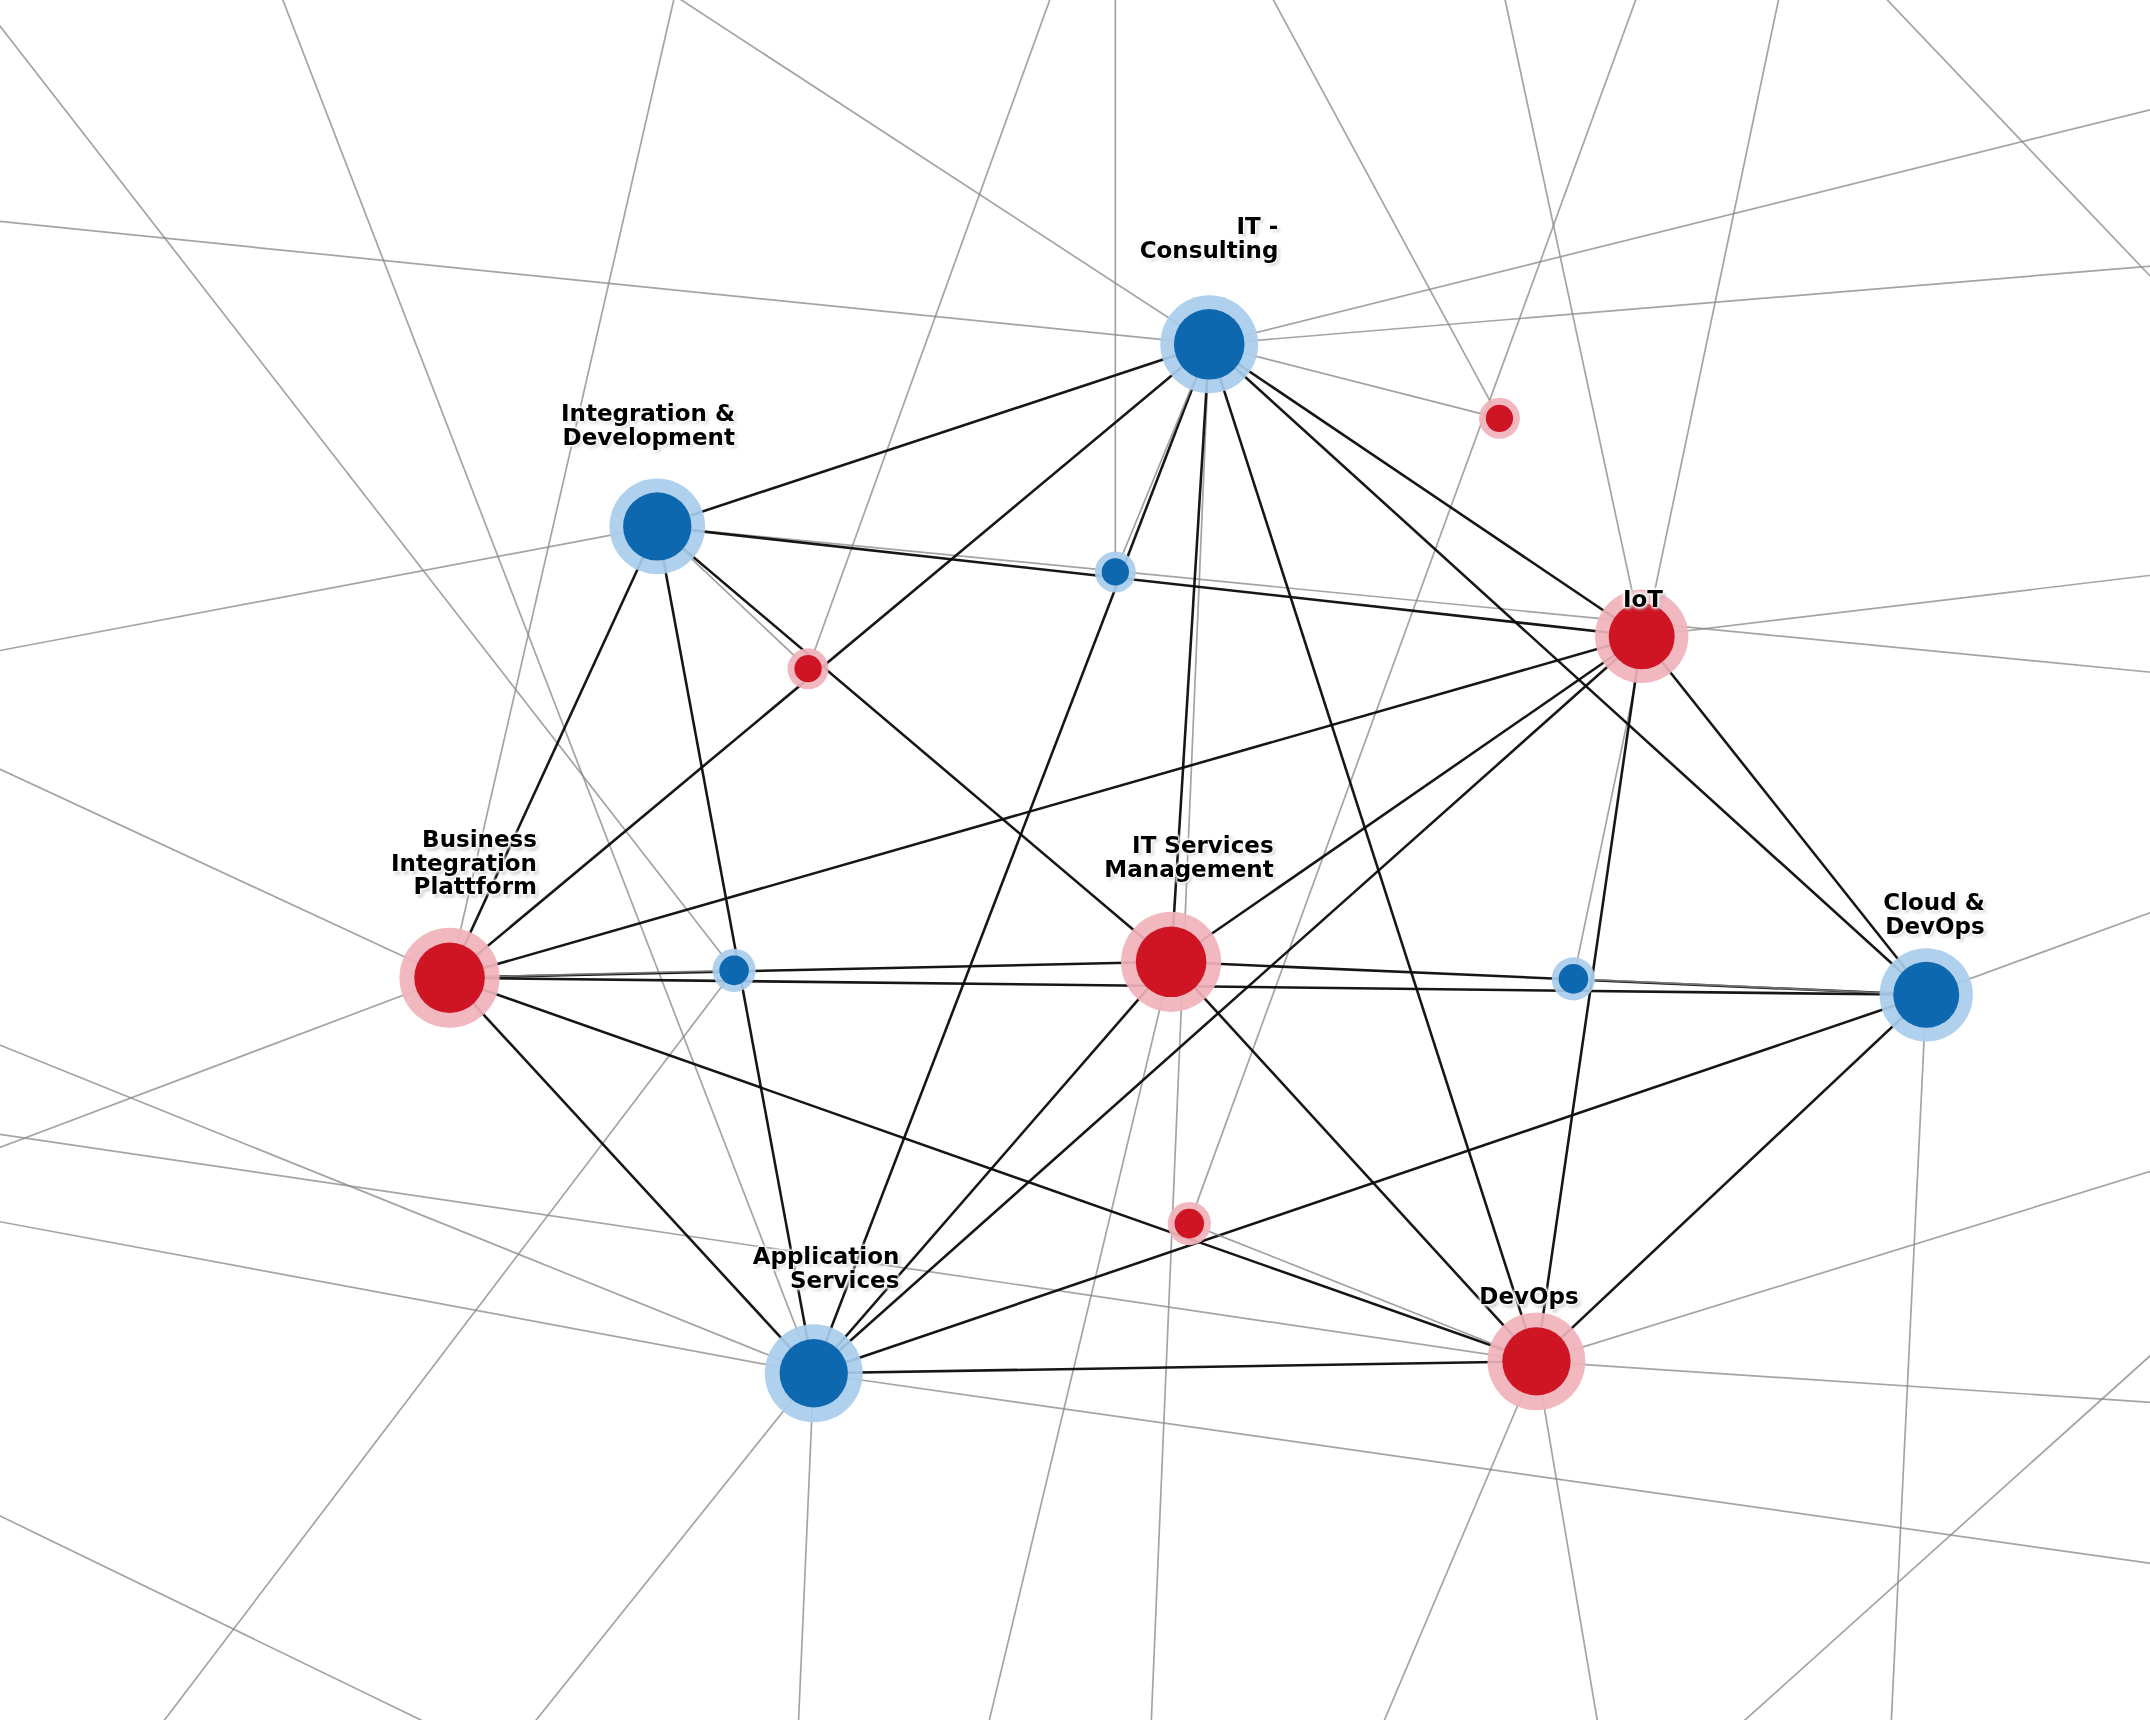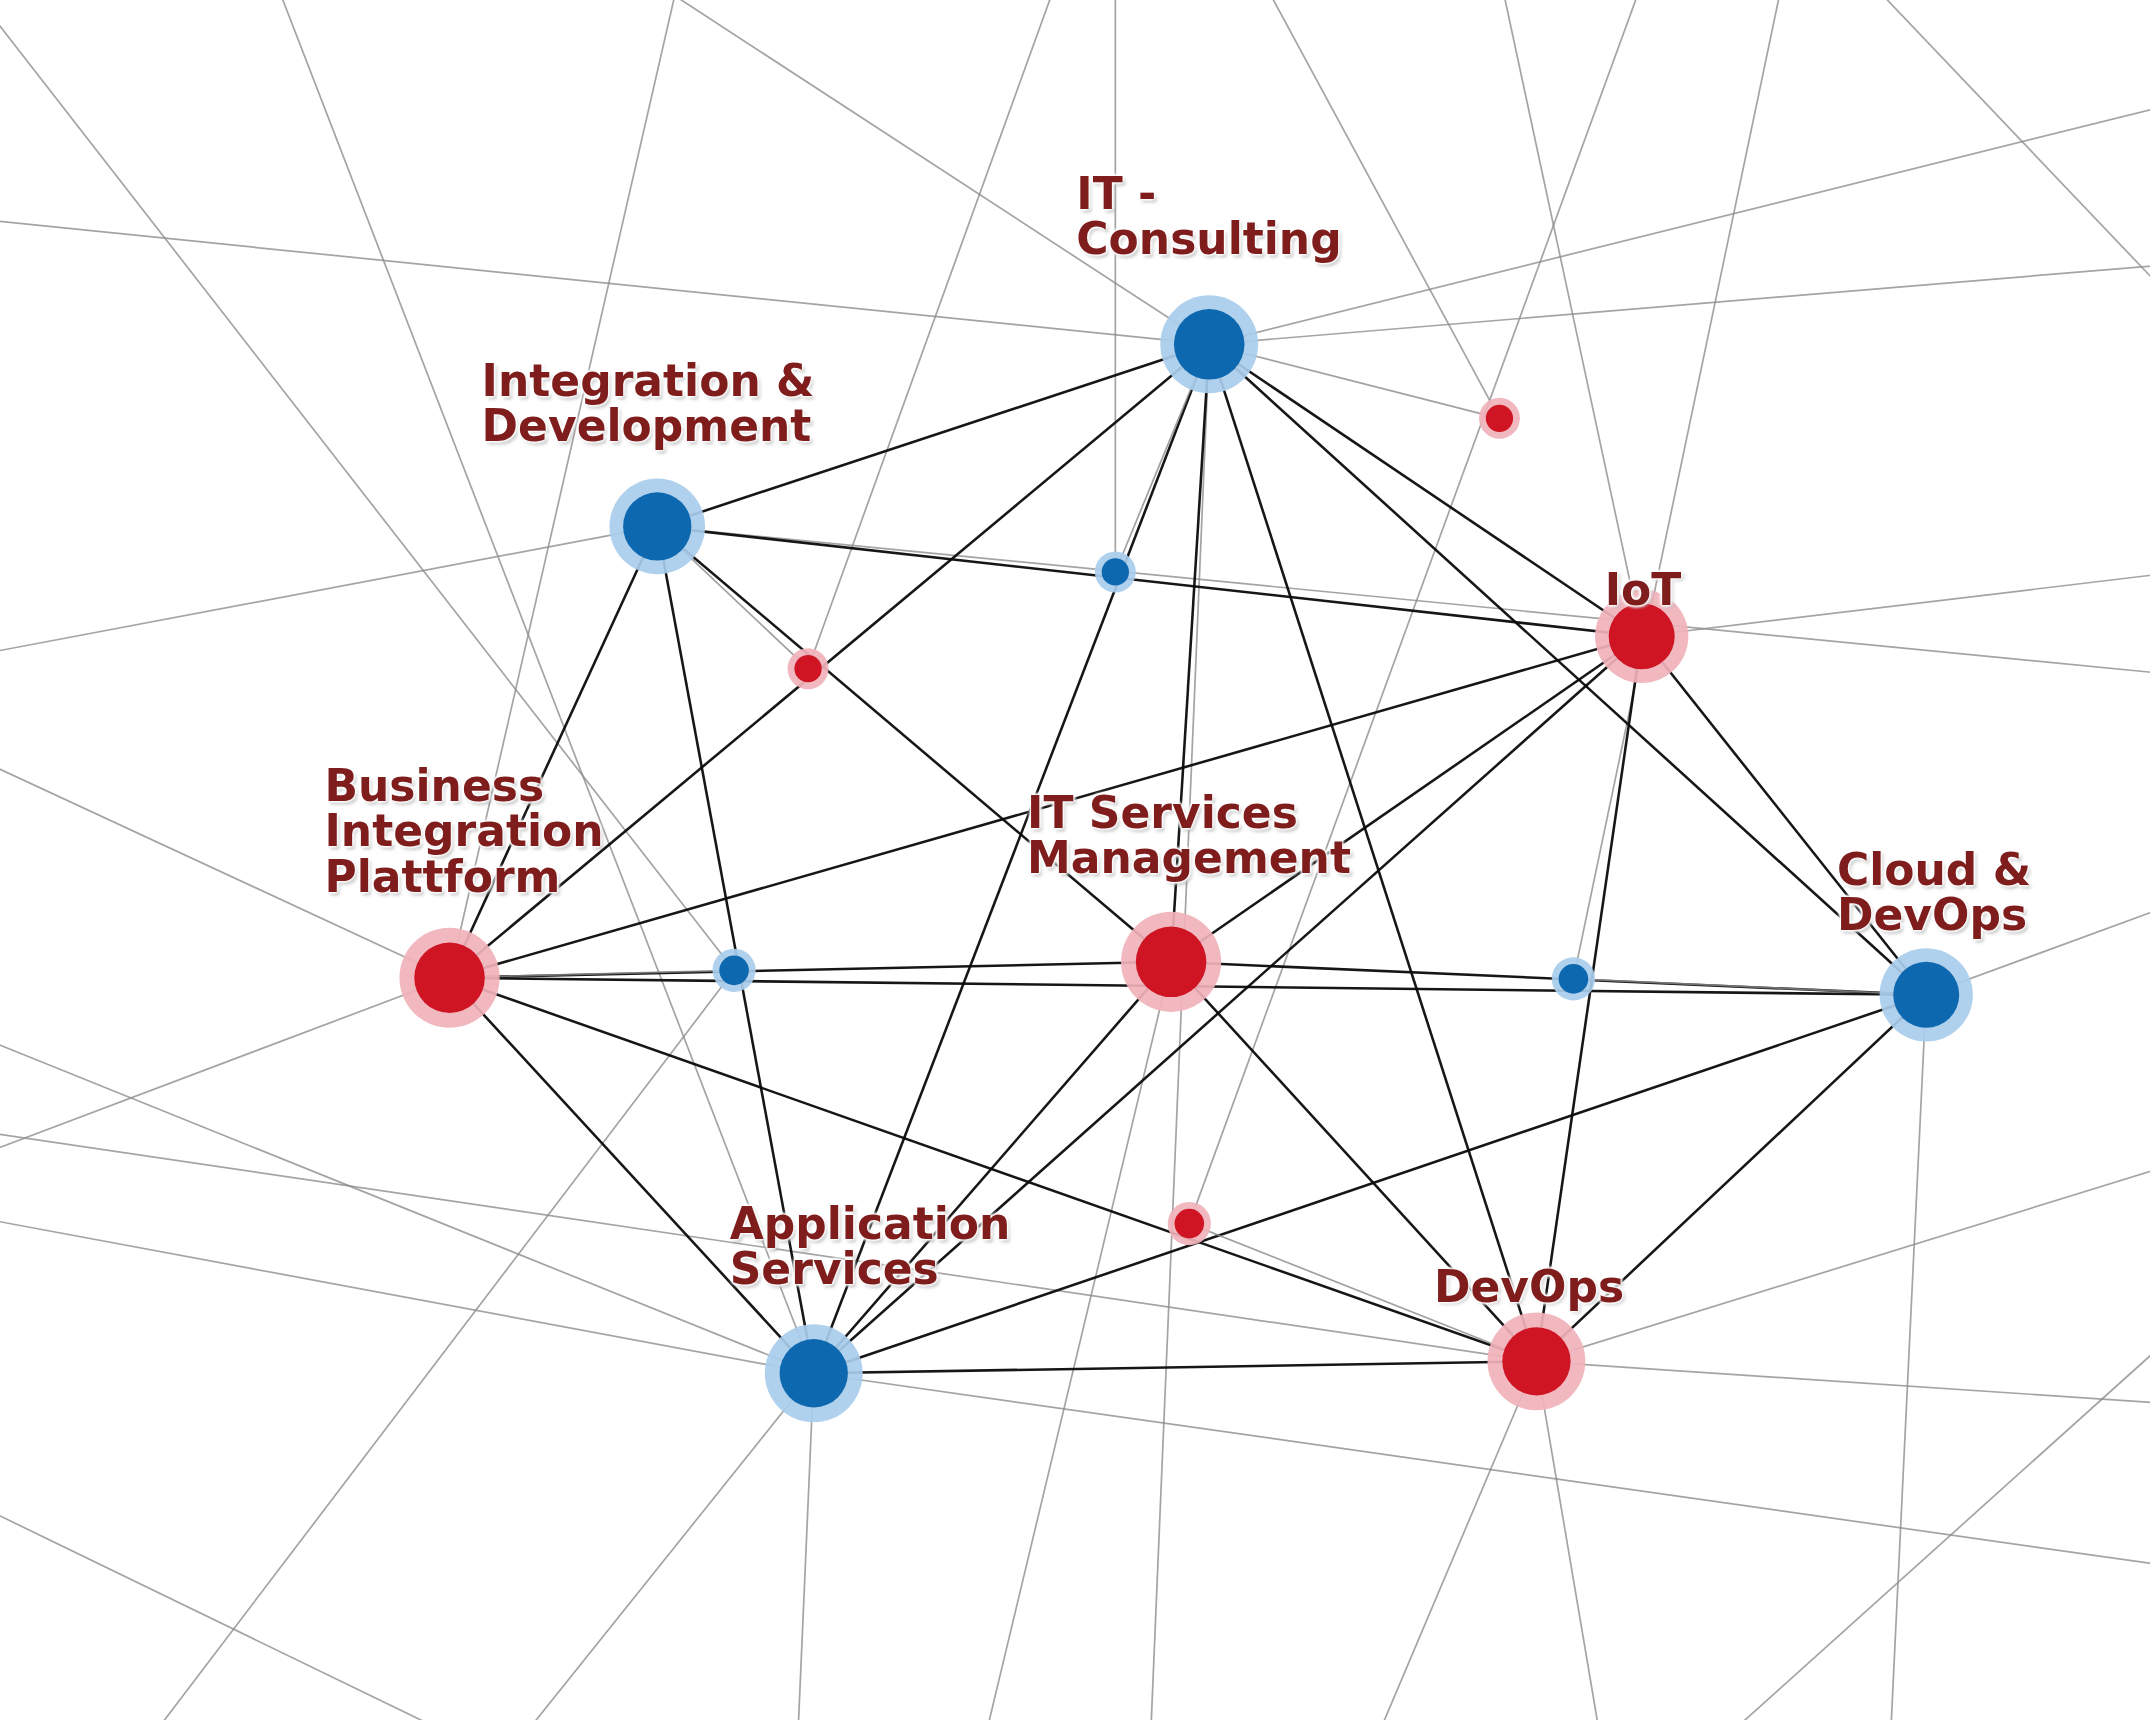--- a/index.html
+++ b/index.html
@@ -21,26 +21,26 @@
   }
   svg.graph-canvas {
     position: absolute;
     top: 0; left: 0;
     width: 2151px;
     height: 1721px;
     display: block;
   }
   .node-label {
     position: absolute;
-    color: #7f1d1d;
+    color: #000000;
     font-family: "DejaVu Sans", sans-serif;
     font-weight: bold;
-    font-size: 44px;
+    font-size: 23px;
     line-height: 1.03;
-    text-align: left;
+    text-align: right;
     white-space: pre;
     transform: translate(-50%, -100%);
     text-shadow:
        1.1px 1.1px 2.8px rgba(255,255,255,0.95),
       -1.1px 1.1px 2.8px rgba(255,255,255,0.95),
        1.1px -1.1px 2.8px rgba(255,255,255,0.95),
       -1.1px -1.1px 2.8px rgba(255,255,255,0.95),
        0 0 5.1px rgba(255,255,255,0.9),
        2.3px 2.8px 3.4px rgba(120,120,120,0.55);
     pointer-events: none;
@@ -189,17 +189,17 @@
 Development</div>
       <div class="node-label" style="left: 464px; top: 899px;">Business
 Integration
 Plattform</div>
       <div class="node-label" style="left: 1189px; top: 881px;">IT Services
 Management</div>
       <div class="node-label" style="left: 1643px; top: 612px;">IoT</div>
       <div class="node-label" style="left: 1934px; top: 916px; margin-top: 22px;">Cloud &amp;
 DevOps</div>
       <div class="node-label" style="left: 1529px; top: 1309px;">DevOps</div>
-      <div class="node-label" style="left: 826px; top: 1292px; margin-left: 44px;">Application
+      <div class="node-label" style="left: 826px; top: 1292px;">Application
 Services</div>
     </div>
 </div>
 
 
 </body></html>

